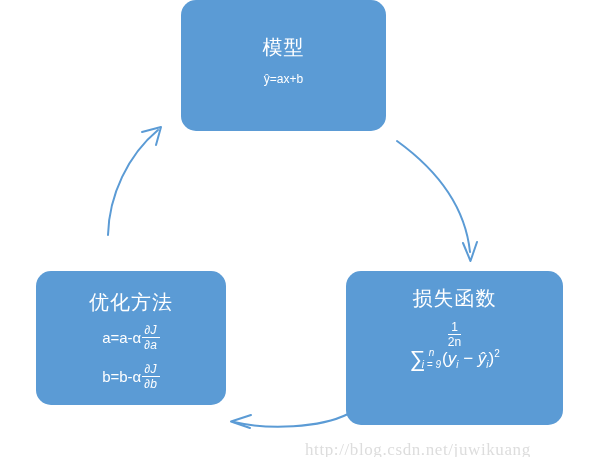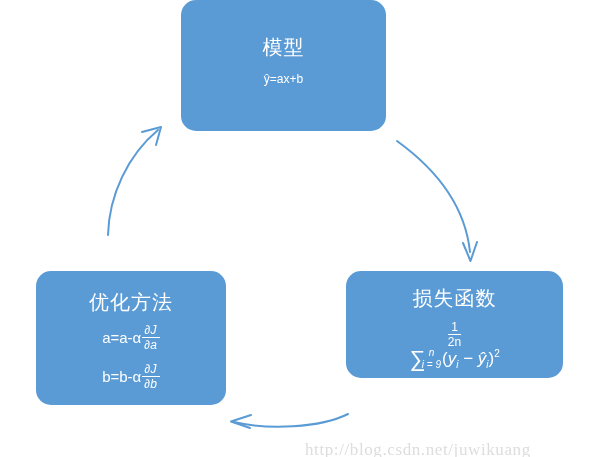--- a/index.html
+++ b/index.html
@@ -57,21 +57,21 @@
     margin-top: 35px;
   }
   #node-model .node-formula {
     margin-top: 13px;
   }
   
   #node-loss {
     left: 346px;
     top: 271px;
     width: 217px;
-    height: 107px;
+    height: 154px;
   }
   #node-loss .node-title {
     margin-top: 15px;
   }
   #node-loss .loss-line1 {
     margin-top: 11px;
     display: flex;
     align-items: center;
     justify-content: center;
     gap: 6px;

